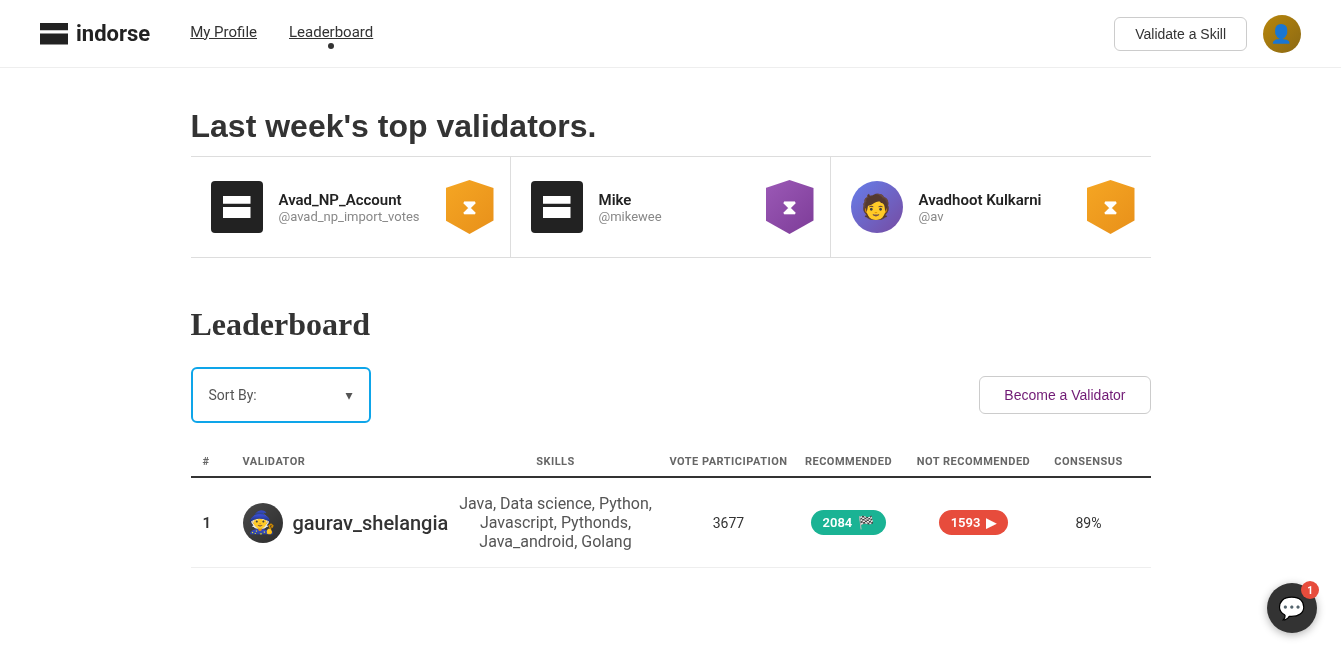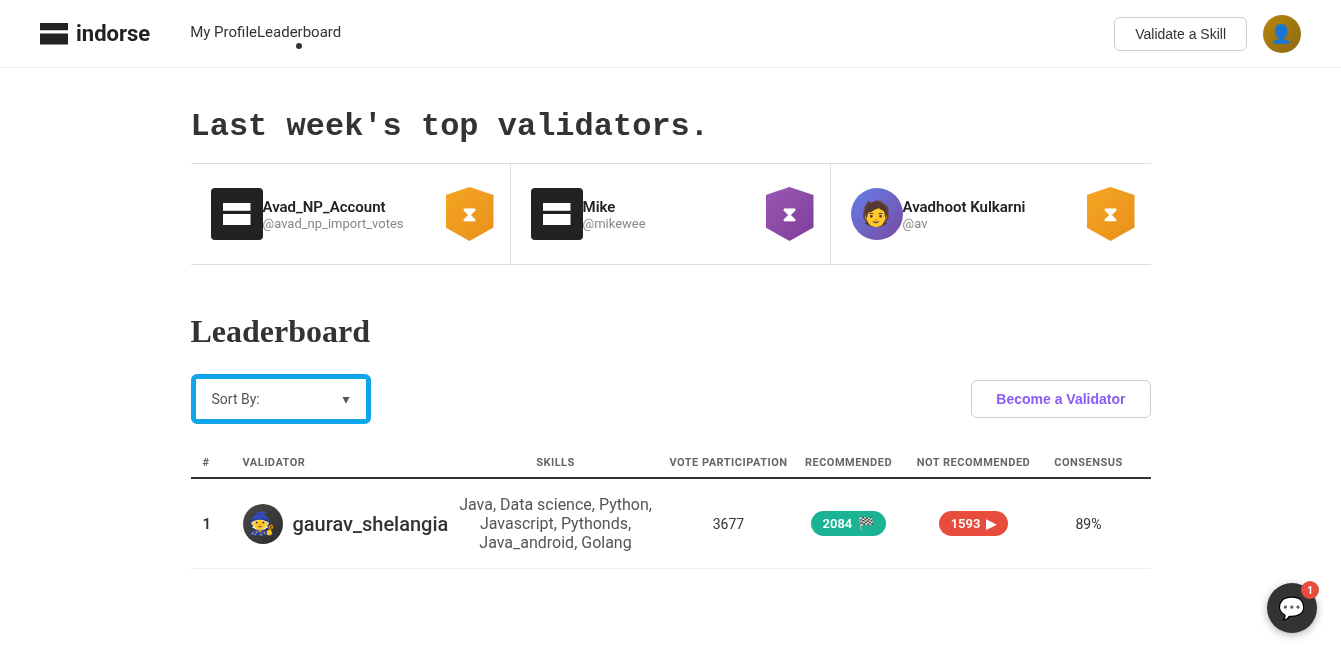--- a/index.html
+++ b/index.html
@@ -26,20 +26,22 @@
     }
     .logo-icon {
       width: 28px;
       height: 22px;
       background: #222;
       clip-path: polygon(0 0, 100% 0, 100% 35%, 0 35%, 0 50%, 100% 50%, 100% 100%, 0 100%);
     }
     .nav-links {
       display: flex;
       align-items: flex-start;
+      gap: 32px;
+      text-decoration: underline;
     }
     .nav-link {
       font-size: 15px;
       color: #333;
       text-decoration: none;
       padding-bottom: 4px;
       position: relative;
     }
     .nav-link.active::after {
       content: '';
@@ -84,38 +86,39 @@
     .main-content {
       max-width: 1000px;
       margin: 0 auto;
       padding: 40px 20px;
     }
 
     
     .section-title {
       font-size: 32px;
       font-weight: 700;
-      margin-bottom: 18px;
-      font-family: Liberation Mono, monospace;
+      margin-bottom: 11px;
+      font-family: Liberation Sans, sans-serif;
     }
     .section-divider {
       border: none;
       border-top: 1px solid #ddd;
       margin-bottom: 0;
     }
     .validators-grid {
       display: grid;
       grid-template-columns: 1fr 1fr 1fr;
       border-bottom: 1px solid #ddd;
       margin-bottom: 48px;
     }
     .validator-card {
       display: flex;
       align-items: center;
       padding: 24px 20px;
+      gap: 16px;
       border-right: 1px solid #ddd;
       position: relative;
     }
     .validator-card:last-child {
       border-right: none;
     }
     .validator-avatar {
       width: 52px;
       height: 52px;
       border-radius: 50%;
@@ -207,38 +210,37 @@
     .leaderboard-controls {
       display: flex;
       align-items: center;
       justify-content: space-between;
       margin-bottom: 24px;
     }
     .sort-dropdown {
       display: flex;
       align-items: center;
       gap: 8px;
-      padding: 12px 16px;
-      border: 5px solid #0ea5e9;
+      padding: 18px 16px;
+      border: 2px solid #0ea5e9;
       border-radius: 6px;
       background: #fff;
       cursor: pointer;
       font-size: 14px;
       color: #555;
       min-width: 180px;
     }
     .become-validator-btn {
       padding: 10px 24px;
       background: #fff;
       border: 1px solid #ccc;
       border-radius: 6px;
       font-size: 14px;
       cursor: pointer;
-      color: #8b5cf6;
-      font-weight: bold;
+      color: #701a75;
     }
     .table-container {
       width: 100%;
     }
     .table-header {
       display: grid;
       grid-template-columns: 40px 200px 1fr 120px 120px 130px 100px;
       padding: 8px 12px;
       border-bottom: 2px solid #333;
       font-size: 11px;

